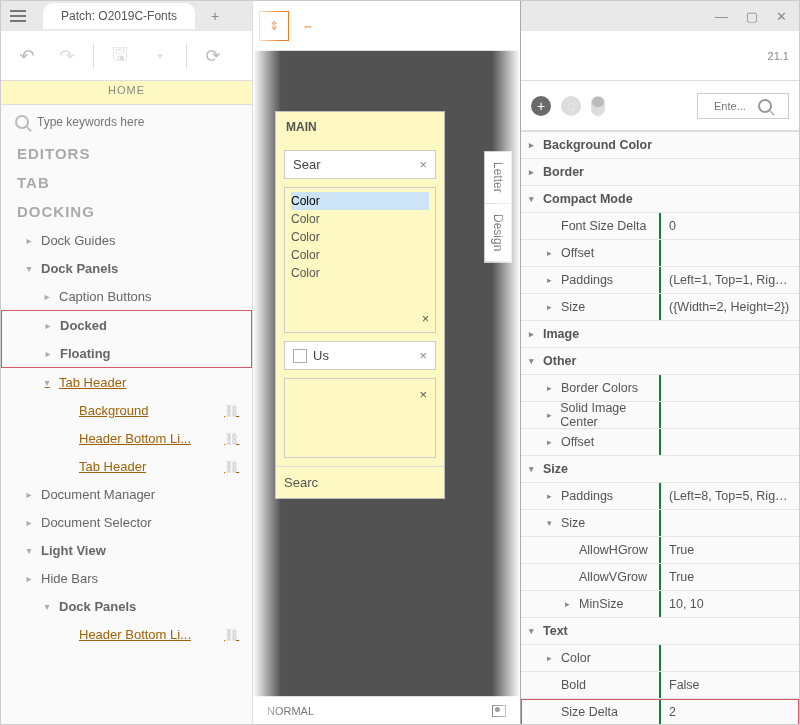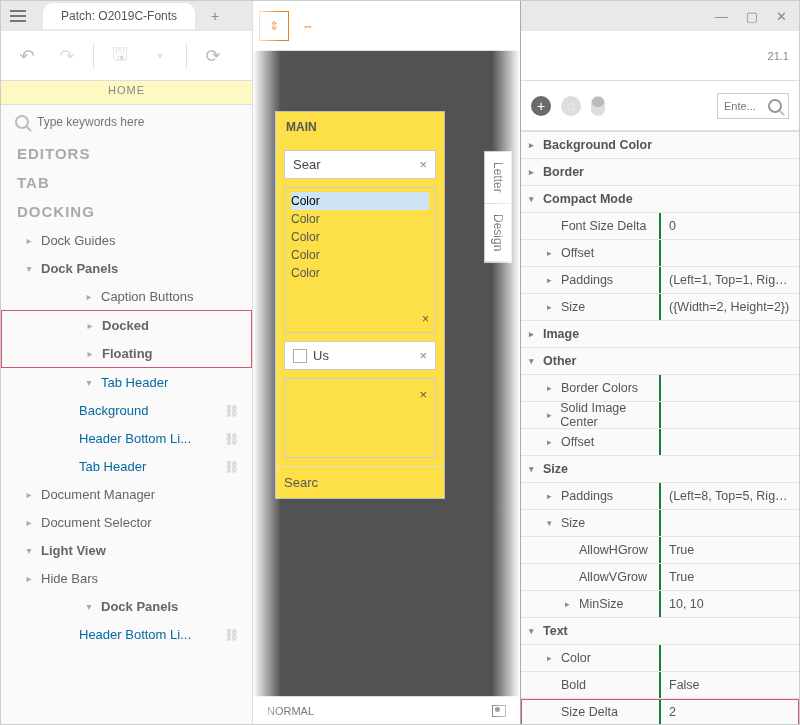--- a/index.html
+++ b/index.html
@@ -22,41 +22,41 @@
   .home-bar { height:24px; background:#fef9c3; text-align:center; font-size:11px; color:#888; letter-spacing:1px; line-height:18px; border-bottom:1px solid #ddd; }
 
   .search-row { display:flex; align-items:center; gap:8px; padding:10px 14px; color:#bbb; }
   .search-row input { border:none; background:transparent; font-size:12px; color:#888; outline:none; width:160px; }
   .mag { width:14px; height:14px; border:2px solid #bbb; border-radius:50%; position:relative; }
   .mag::after { content:""; position:absolute; width:6px; height:2px; background:#bbb; bottom:-3px; right:-5px; transform:rotate(45deg); }
 
   .tree { flex:1; overflow:auto; padding-bottom:10px; }
   .tree-h { font-size:15px; color:#aaa; letter-spacing:1px; padding:6px 16px 6px 16px; font-weight:600; }
   .node { display:flex; align-items:center; height:28px; font-size:13px; color:#666; cursor:pointer; }
-  .node.dim { color:#0369a1; }
+  .node.dim { color:#a16207;text-decoration:underline; }
   .node .lbl { flex:1; white-space:nowrap; overflow:hidden; text-overflow:ellipsis; }
   .caret { width:12px; text-align:center; color:#aaa; font-size:10px; margin-right:6px; }
   .caret.right::before { content:"▸"; }
   .caret.down::before { content:"▾"; }
   .caret.none { visibility:hidden; }
   .link-ic { width:14px; height:14px; display:inline-block; color:#bbb; margin-right:14px; }
   .link-ic::before { content:"⛓"; font-size:12px; }
   .hl-red { border:1px solid #d05a6a; }
   .sel-row { background:#fff0c8; }
   .badge { width:14px; height:14px; border-radius:2px; display:inline-block; }
   .badges { display:flex; gap:6px; margin-right:14px; }
-  .ind1 { padding-left:22px; } .ind2 { padding-left:40px;margin-left:42px; } .ind3 { padding-left:60px; }
+  .ind1 { padding-left:22px; } .ind2 { padding-left:40px; } .ind3 { padding-left:60px; }
 
   
   .mid-pane { flex:1; background:#525252; position:relative; border-right:1px solid #aaa; }
   .mtb { position:absolute; top:0; left:0; right:0; height:50px; background:#fff; display:flex; align-items:center; padding:0 6px; gap:4px; border-bottom:1px solid #ddd; }
   .mtb .box { width:30px; height:30px; border:1px solid #e67e22; display:flex; align-items:center; justify-content:center; color:#e67e22; font-size:12px; }
 
   .canvas { position:absolute; top:60px; left:0; right:0; bottom:28px; display:flex; }
-  .dlg-wrap { position:absolute; left:22px; top:50px; width:170px; background:#fde047; border:1px solid #bbb; display:flex; flex-direction:column; }
+  .dlg-wrap { position:absolute; left:22px; top:50px; width:170px; background:#fef9c3; border:1px solid #bbb; display:flex; flex-direction:column; }
   .dlg-title { height:30px; line-height:30px; padding:0 10px; font-weight:600; color:#555; font-size:12px; }
   .dlg-body { padding:8px; display:flex; flex-direction:column; gap:8px; }
   .fld { border:1px solid #ccc; padding:6px 8px; font-size:13px; color:#444; background:#fff; }
   .fld.withclose { display:flex; align-items:flex-end; justify-content:space-between; }
   .fld .x { color:#888; cursor:pointer; }
   .list { border:1px solid #ccc; padding:4px 6px; font-size:12px; }
   .list div { padding:2px 0; color:#555; }
   .list div.sel { background:#cde4f7; color:#000; }
   .chkrow { display:flex; align-items:center; gap:6px; }
   .chk { width:14px; height:14px; border:1px solid #aaa; }
@@ -73,21 +73,21 @@
 
   
   .right-pane { width:278px; display:flex; flex-direction:column; background:#fafafa; }
   .r-title { height:30px; background:#e9e9ea; display:flex; align-items:center; justify-content:flex-end; gap:18px; padding-right:12px; color:#888; }
   .r-tbar { height:50px; border-bottom:1px solid #ddd; background:#fff; display:flex; align-items:center; justify-content:flex-end; padding:0 10px; font-size:11px; color:#888; }
   .r-tools { height:50px; border-bottom:1px solid #ddd; background:#fff; display:flex; align-items:center; padding:0 10px; gap:10px; }
   .circ { width:20px; height:20px; border-radius:50%; background:#6a6a6a; color:#fff; display:flex; align-items:center; justify-content:center; font-size:14px; cursor:pointer; }
   .circ.dim { background:#ddd; color:#fff; }
   .toggle { width:14px; height:20px; border-radius:7px; background:#ddd; position:relative; }
   .toggle::after { content:""; width:12px; height:10px; background:#bbb; border-radius:5px; position:absolute; top:1px; left:1px; }
-  .r-search { margin-left:auto; display:flex; align-items:center; border:1px solid #ccc; height:26px; padding:0 6px; gap:6px; }
+  .r-search { margin-left:auto; display:flex; align-items:center; border:1px solid #ccc; height:26px; padding:0 16px; gap:6px; }
   .r-search input { border:none; outline:none; width:38px; font-size:11px; color:#888; }
 
   .props { flex:1; overflow:auto; border-top:1px solid #ddd; }
   .prow { display:flex; height:27px; align-items:center; border-bottom:1px solid #e5e5e5; font-size:12.5px; }
   .prow .pname { width:140px; display:flex; align-items:center; border-right:2px solid #15803d; height:100%; padding-left:6px; color:#555; }
   .prow .pval { flex:1; padding:0 8px; color:#555; white-space:nowrap; overflow:hidden; text-overflow:ellipsis; }
   .prow.group .pname { font-weight:600; width:auto; flex:1; border-right:none; }
   .pcar { width:10px; font-size:9px; color:#888; margin-right:4px; }
   .pi1 { padding-left:8px !important; } .pi2 { padding-left:26px !important; } .pi3 { padding-left:44px !important; }
   .hl-red2 { outline:1px solid #d05a6a; outline-offset:-1px; }

